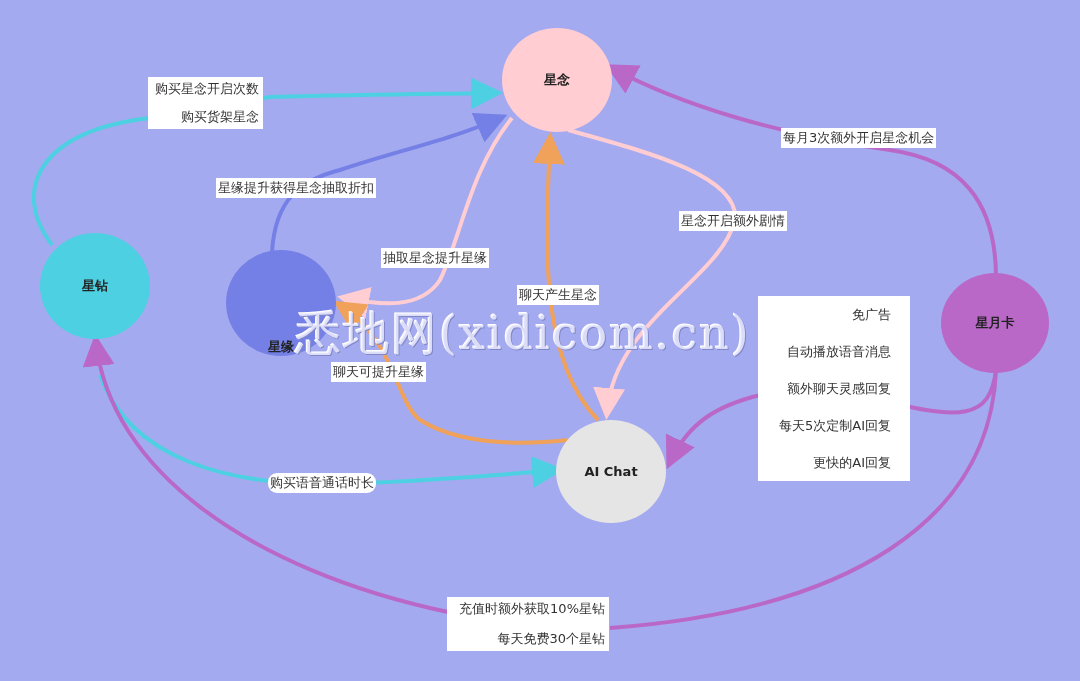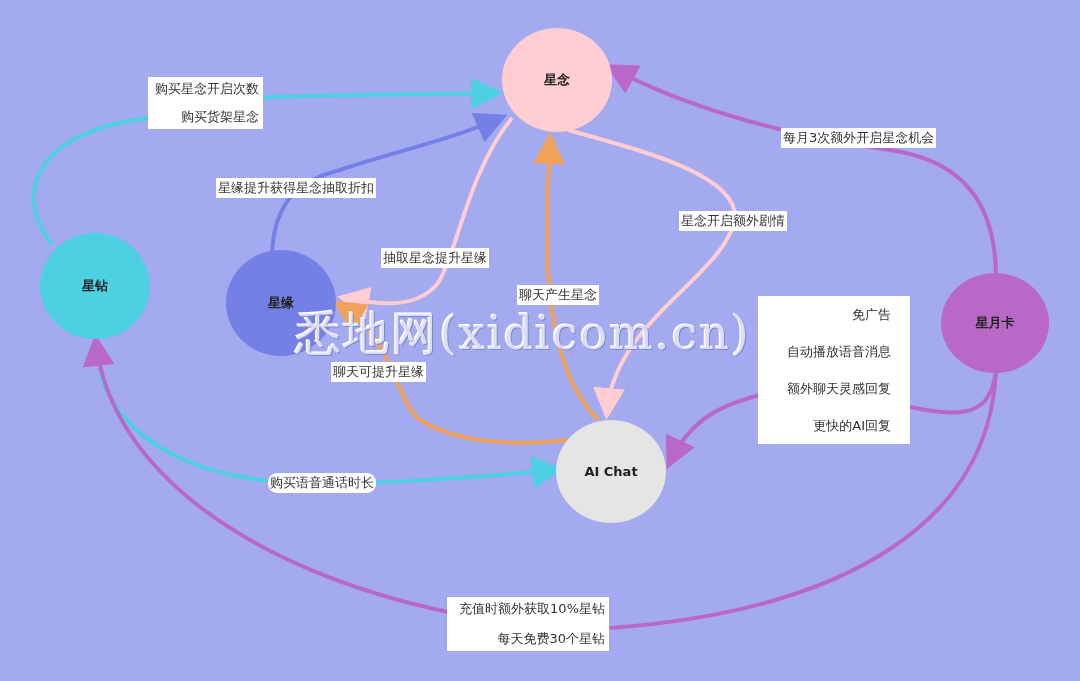--- a/index.html
+++ b/index.html
@@ -72,21 +72,21 @@
 
   <path d="M996,370 C990,520 850,610 610,628 M448,612 C250,570 110,470 96,342" stroke="#ba68c8" stroke-width="4" fill="none" marker-end="url(#ah-purple)"></path>
 </svg>
 
 <div class="node" style="left:502px;top:28px;width:110px;height:104px;background:#ffcdd2;">
   <span>星念</span>
 </div>
 <div class="node" style="left:40px;top:233px;width:110px;height:106px;background:#4dd0e1;">
   <span>星钻</span>
 </div>
-<div class="node" style="left:226px;top:250px;width:110px;height:106px;background:#7580e6;">
+<div class="node" style="left:226px;top:250px;width:110px;height:106px;background:#7580e6;align-items:flex-end;">
   <span>星缘</span>
 </div>
 <div class="node" style="left:556px;top:420px;width:110px;height:103px;background:#e5e5e5;">
   <span>AI Chat</span>
 </div>
 <div class="node" style="left:941px;top:273px;width:108px;height:100px;background:#ba68c8;">
   <span>星月卡</span>
 </div>
 
 <div class="label multi" style="left:148px;top:77px;width:107px;">
@@ -99,20 +99,21 @@
 <div class="label" style="left:517px;top:285px;">聊天产生星念</div>
 <div class="label" style="left:679px;top:211px;text-align:center;">星念开启额外剧情</div>
 <div class="label" style="left:331px;top:362px;">聊天可提升星缘</div>
 <div class="label" style="left:268px;top:473px;border-radius:9px;">购买语音通话时长</div>
 <div class="label" style="left:781px;top:128px;">每月3次额外开启星念机会</div>
 
 <div class="label multi" style="left:758px;top:296px;width:114px;line-height:37px;padding:0 19px;">
   <span>免广告</span>
   <span>自动播放语音消息</span>
   <span>额外聊天灵感回复</span>
+  <span>每天5次定制AI回复</span>
   <span>更快的AI回复</span>
 </div>
 
 <div class="label multi" style="left:447px;top:597px;width:154px;">
   <span>充值时额外获取10%星钻</span>
   <span style="height:12px"></span>
   <span>每天免费30个星钻</span>
 </div>
 
 <div class="watermark">悉地网(xidicom.cn)</div>

